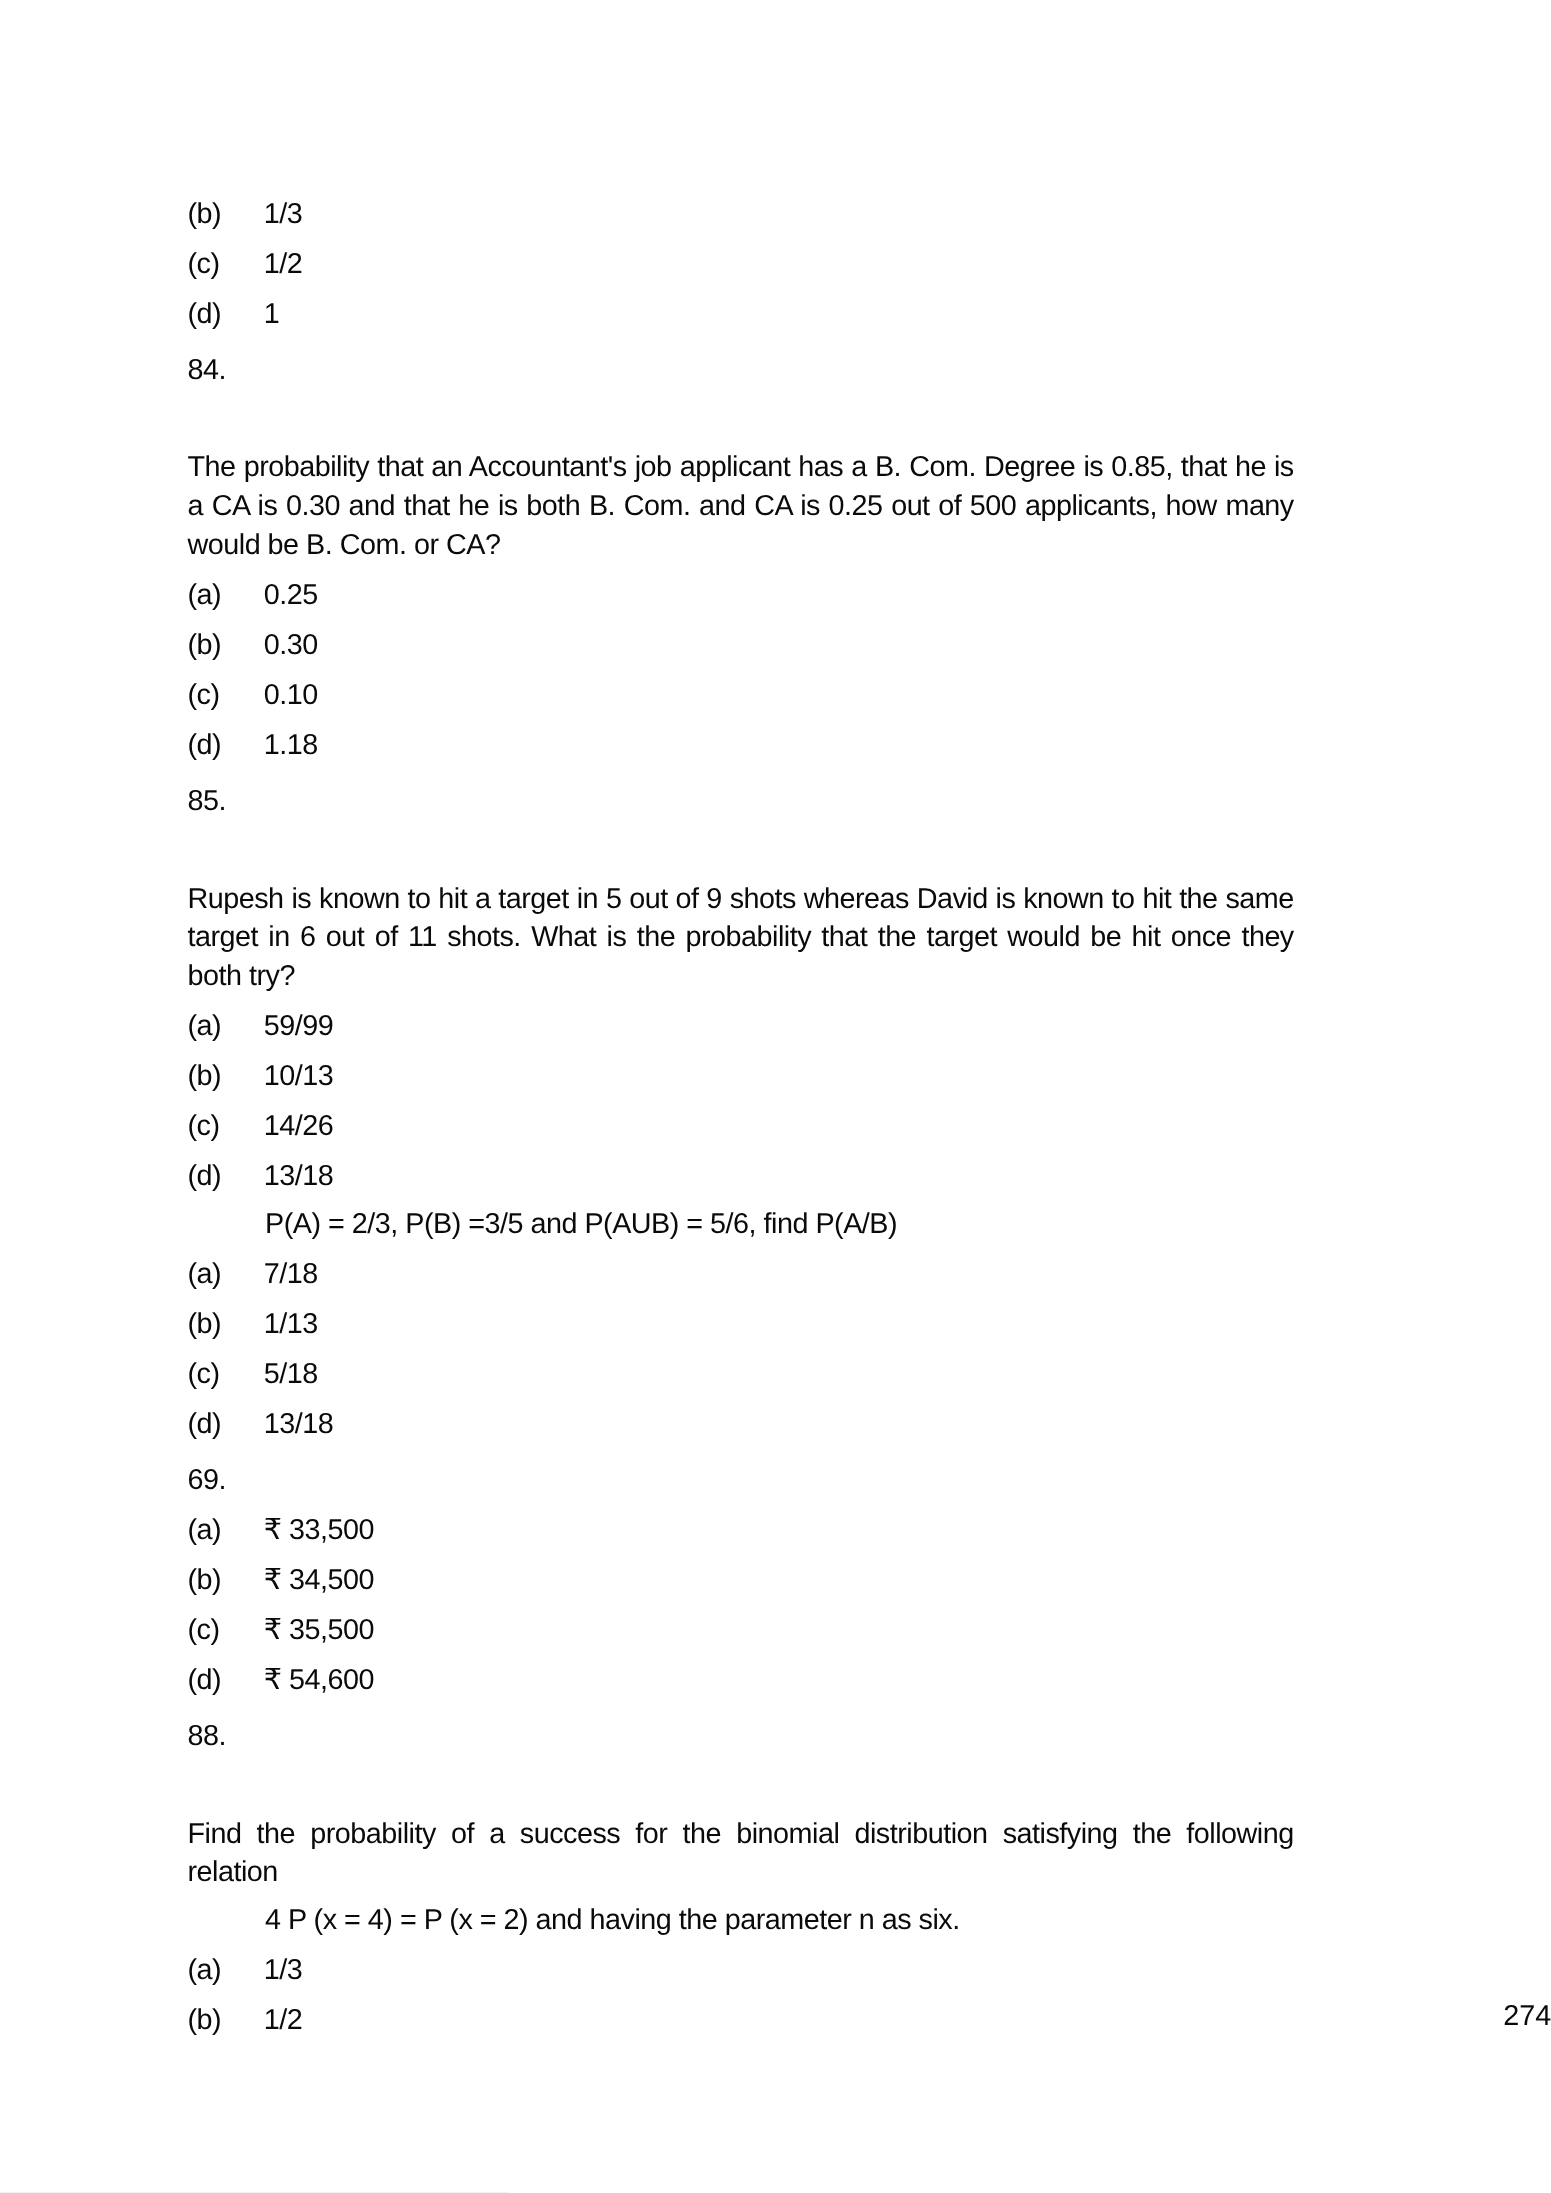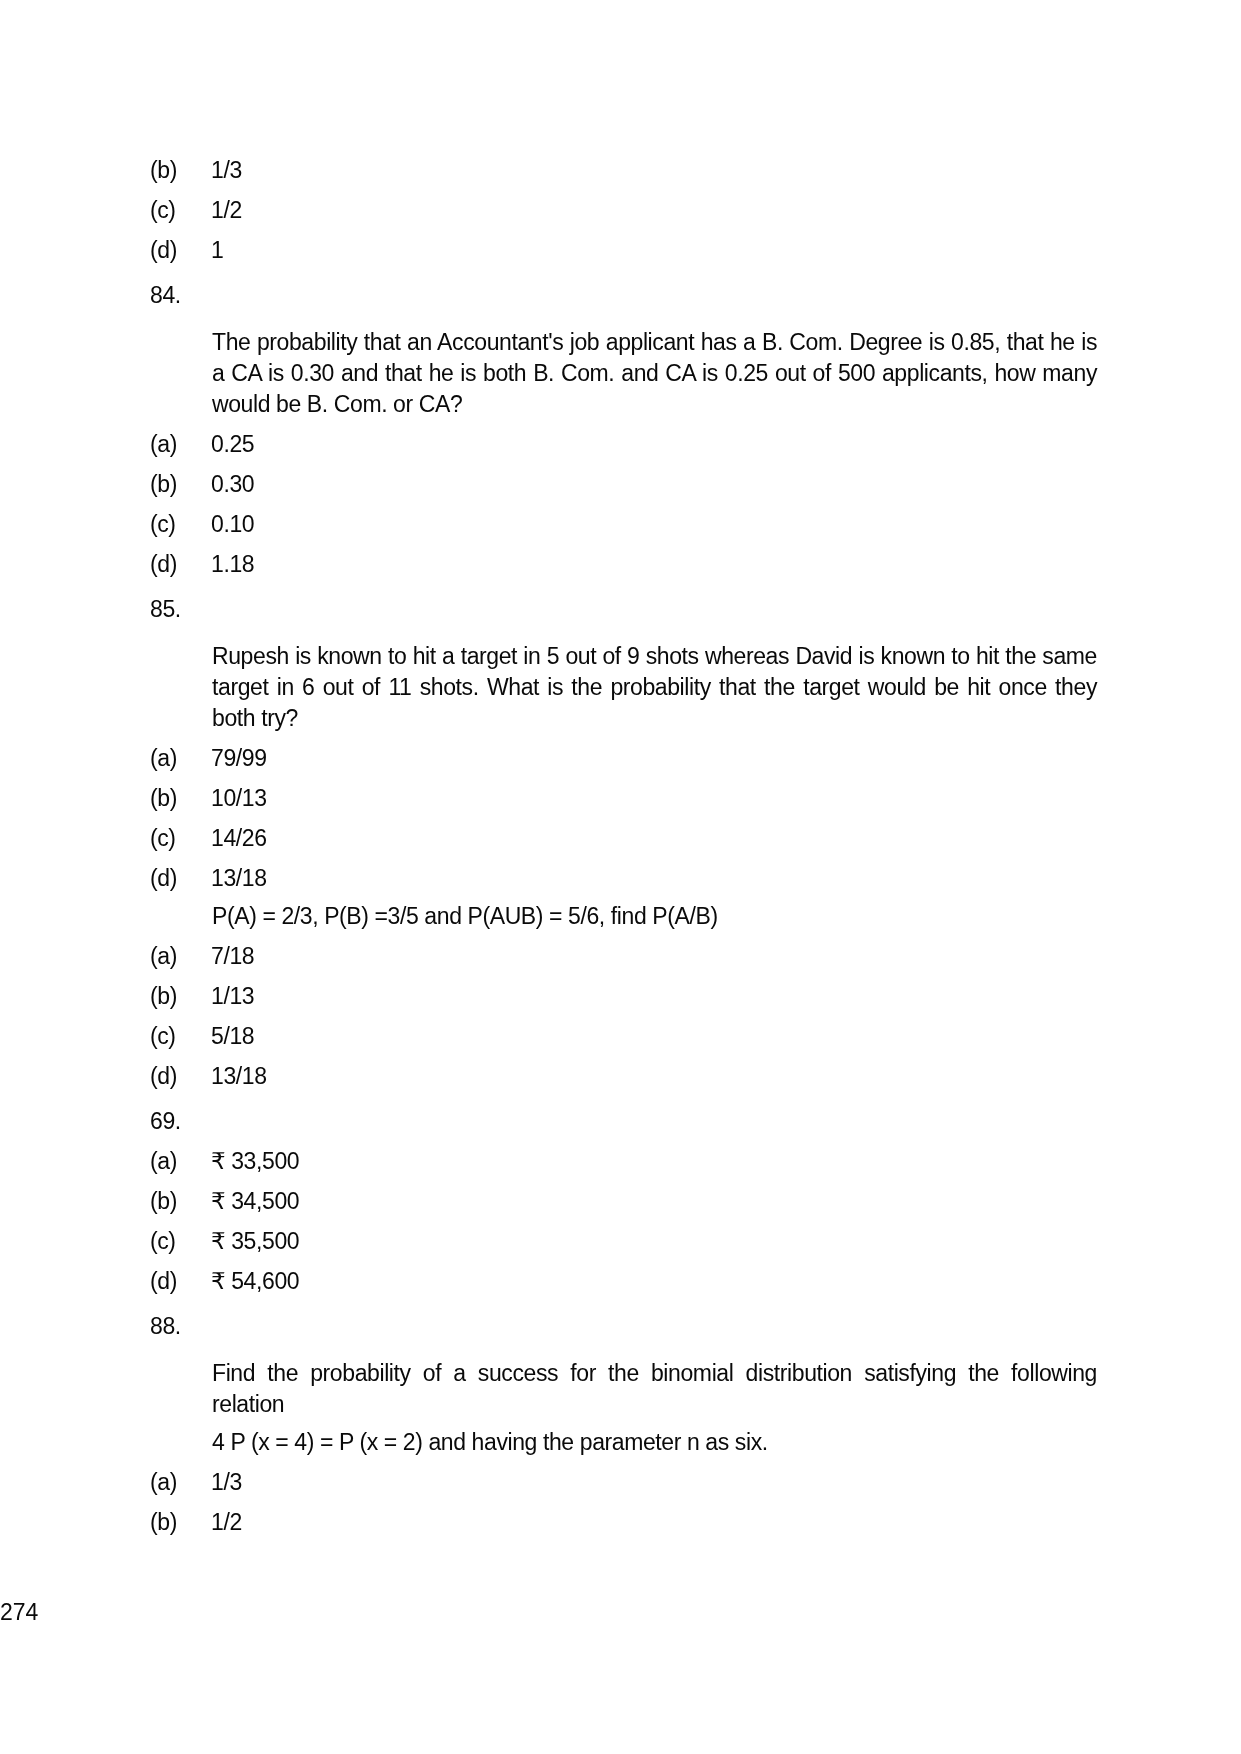--- a/index.html
+++ b/index.html
@@ -26,41 +26,42 @@
   .opt-letter {
     width: 61px;
     flex-shrink: 0;
   }
   .opt-value {
     white-space: nowrap;
   }
   .q-row {
     display: flex;
     margin-top: 14px;
+    flex-direction: column;
   }
   .q-num {
     width: 62px;
     flex-shrink: 0;
   }
   .q-text {
     width: 885px;
     text-align: justify;
     margin-top: 47px;
   }
   .q-formula {
     margin-left: 62px;
     margin-top: 7px;
     width: 885px;
   }
   .page-number {
     position: absolute;
     top: 1597px;
     left: 0;
     width: 100%;
-    text-align: left;
+    text-align: right;
     letter-spacing: 0;
   }
 </style>
 </head>
 <body>
 
 <div class="page">
   <div class="content">
 
     <div>
@@ -101,21 +102,21 @@
       </div>
     </div>
 
     <div class="q-block">
       <div class="q-row">
         <span class="q-num">85.</span>
         <div class="q-text">Rupesh is known to hit a target in 5 out of 9 shots whereas David is known to hit the same target in 6 out of 11 shots. What is the probability that the target would be hit once they both try?</div>
       </div>
       <div class="option-row">
         <span class="opt-letter">(a)</span>
-        <span class="opt-value">79/99</span>
+        <span class="opt-value">59/99</span>
       </div>
       <div class="option-row">
         <span class="opt-letter">(b)</span>
         <span class="opt-value">10/13</span>
       </div>
       <div class="option-row">
         <span class="opt-letter">(c)</span>
         <span class="opt-value">14/26</span>
       </div>
       <div class="option-row">

